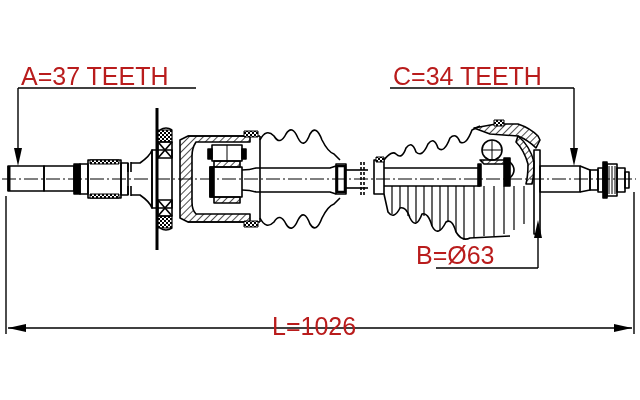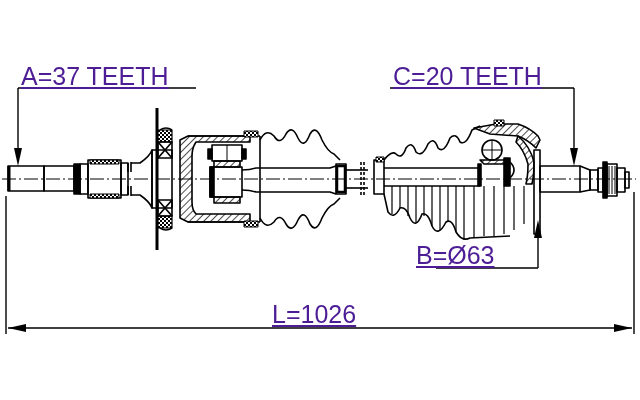--- a/index.html
+++ b/index.html
@@ -1,18 +1,18 @@
 <!DOCTYPE html>
 <html><head>
   <meta charset="utf-8">
   <style>
     html, body { margin: 0; padding: 0; background: #ffffff; }
     body { width: 640px; height: 400px; overflow: hidden; position: relative; font-family: "Liberation Sans", sans-serif; }
     #drawing { position: absolute; left: 0; top: 0; }
-    .lbl { position: absolute; font-family: "Liberation Sans", sans-serif; font-size: 25px; color: #4c1d95; line-height: 1; white-space: nowrap; letter-spacing: 0px; text-decoration: underline; }
+    .lbl { position: absolute; font-family: "Liberation Sans", sans-serif; font-size: 25px; color: #b91c1c; line-height: 1; white-space: nowrap; letter-spacing: 0px; }
   </style>
 </head>
 <body>
 
 <svg id="drawing" width="640" height="400" viewBox="0 0 640 400" xmlns="http://www.w3.org/2000/svg">
   <defs>
     <pattern id="hatch" patternUnits="userSpaceOnUse" width="5" height="5" patternTransform="rotate(45)">
       <line x1="0" y1="0" x2="0" y2="5" stroke="#000" stroke-width="1.4"></line>
     </pattern>
     <pattern id="knurl" patternUnits="userSpaceOnUse" width="4" height="4">
@@ -169,15 +169,15 @@
       <line x1="6" y1="196" x2="6" y2="334" stroke-width="1.4"></line>
       <line x1="634" y1="192" x2="634" y2="334" stroke-width="1.4"></line>
       <line x1="8" y1="328" x2="632" y2="328" stroke-width="1.4"></line>
       <path d="M8 328 L26 324 L26 332 Z" fill="#000" stroke="none"></path>
       <path d="M632 328 L614 324 L614 332 Z" fill="#000" stroke="none"></path>
     </g>
   </g>
 </svg>
 
 <div class="lbl" style="left:21px; top:64px;">A=37 TEETH</div>
-<div class="lbl" style="left:393px; top:64px;">C=20 TEETH</div>
+<div class="lbl" style="left:393px; top:64px;">C=34 TEETH</div>
 <div class="lbl" style="left:416px; top:243px;">B=Ø63</div>
-<div class="lbl" style="left:272px; top:302px;">L=1026</div>
+<div class="lbl" style="left:272px; top:314px;">L=1026</div>
 
 </body></html>

